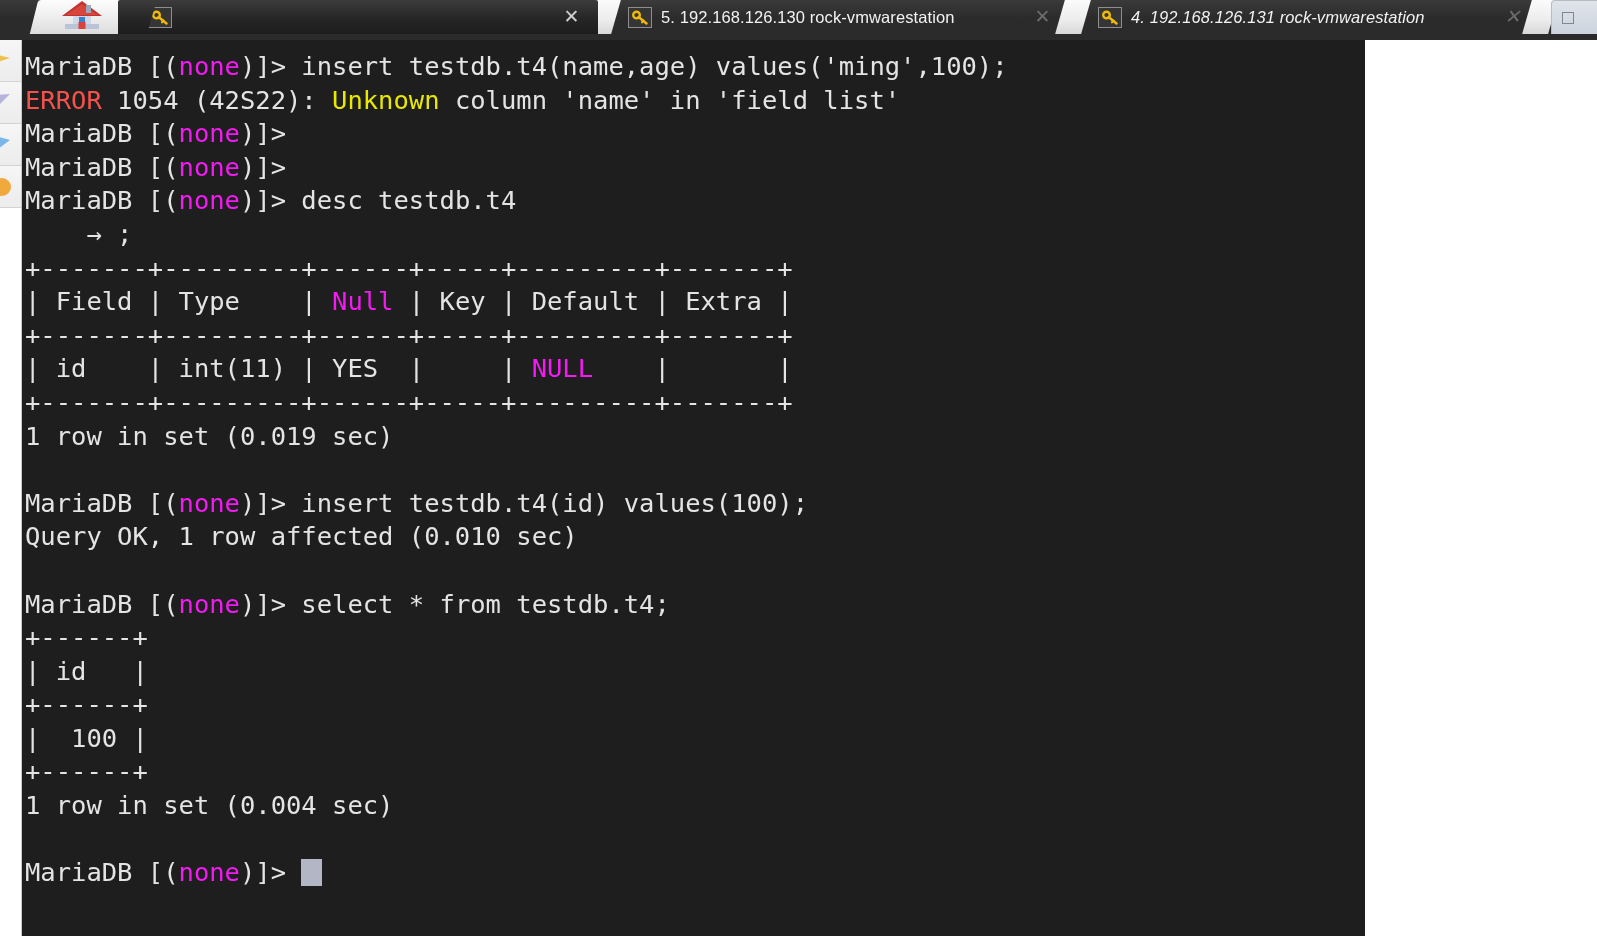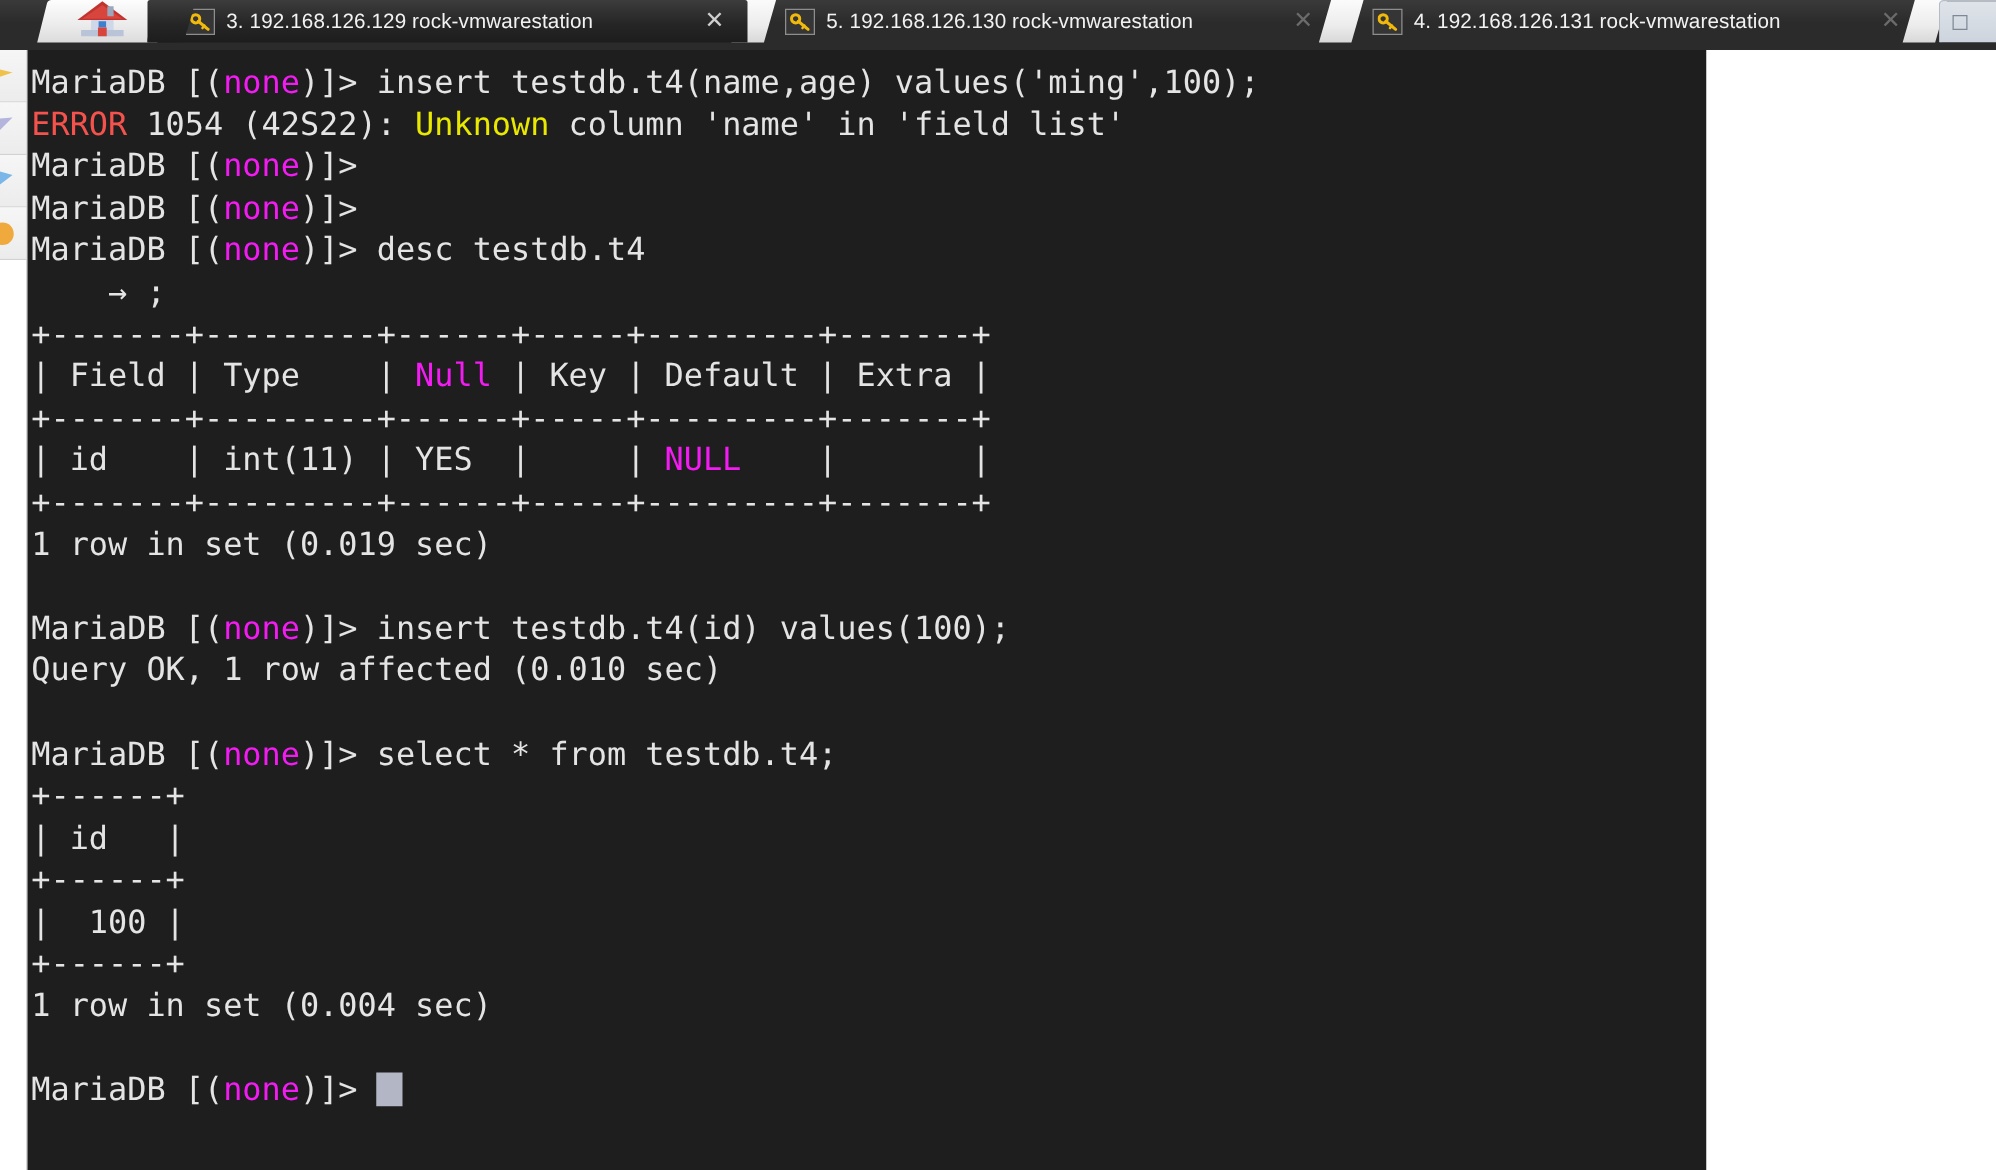--- a/index.html
+++ b/index.html
@@ -88,21 +88,21 @@
     transform-origin: bottom left;
   }
 
   
   .tab.inactive {
     background: transparent;
     padding-left: 32px;
     padding-right: 8px;
   }
   .tab.inactive.t2 { left: 596px; width: 470px; }
-  .tab.inactive.t3 { left: 1066px; width: 470px; }
+  .tab.inactive.t3 { left: 1066px; width: 470px; font-style: italic; }
 
   
   .tabsep {
     position: absolute;
     top: 0;
     width: 26px;
     height: 34px;
     background: linear-gradient(to bottom, #fbfbfb 0%, #ececec 60%, #d8d8d8 100%);
     transform: skewX(-16deg);
   }
@@ -256,21 +256,20 @@
     </div>
 
     <div class="tab active">
       <span class="key-icon">
         <svg width="17" height="15" viewBox="0 0 17 15">
           <circle cx="4.5" cy="5" r="3.3" fill="none" stroke="#f0b90b" stroke-width="2.4"></circle>
           <path d="M6.6 7 L14.5 13.5" stroke="#f0b90b" stroke-width="2.4" stroke-linecap="round"></path>
           <path d="M11.5 10.5 L10 12.4" stroke="#f0b90b" stroke-width="2.1" stroke-linecap="round"></path>
         </svg>
       </span>
-      <span class="tab-label">3. 192.168.126.129 rock-vmwarestation</span>
       <span class="tab-close">✕</span>
     </div>
 
     <div class="tab inactive t2">
       <span class="key-icon">
         <svg width="17" height="15" viewBox="0 0 17 15">
           <circle cx="4.5" cy="5" r="3.3" fill="none" stroke="#f0b90b" stroke-width="2.4"></circle>
           <path d="M6.6 7 L14.5 13.5" stroke="#f0b90b" stroke-width="2.4" stroke-linecap="round"></path>
           <path d="M11.5 10.5 L10 12.4" stroke="#f0b90b" stroke-width="2.1" stroke-linecap="round"></path>
         </svg>

